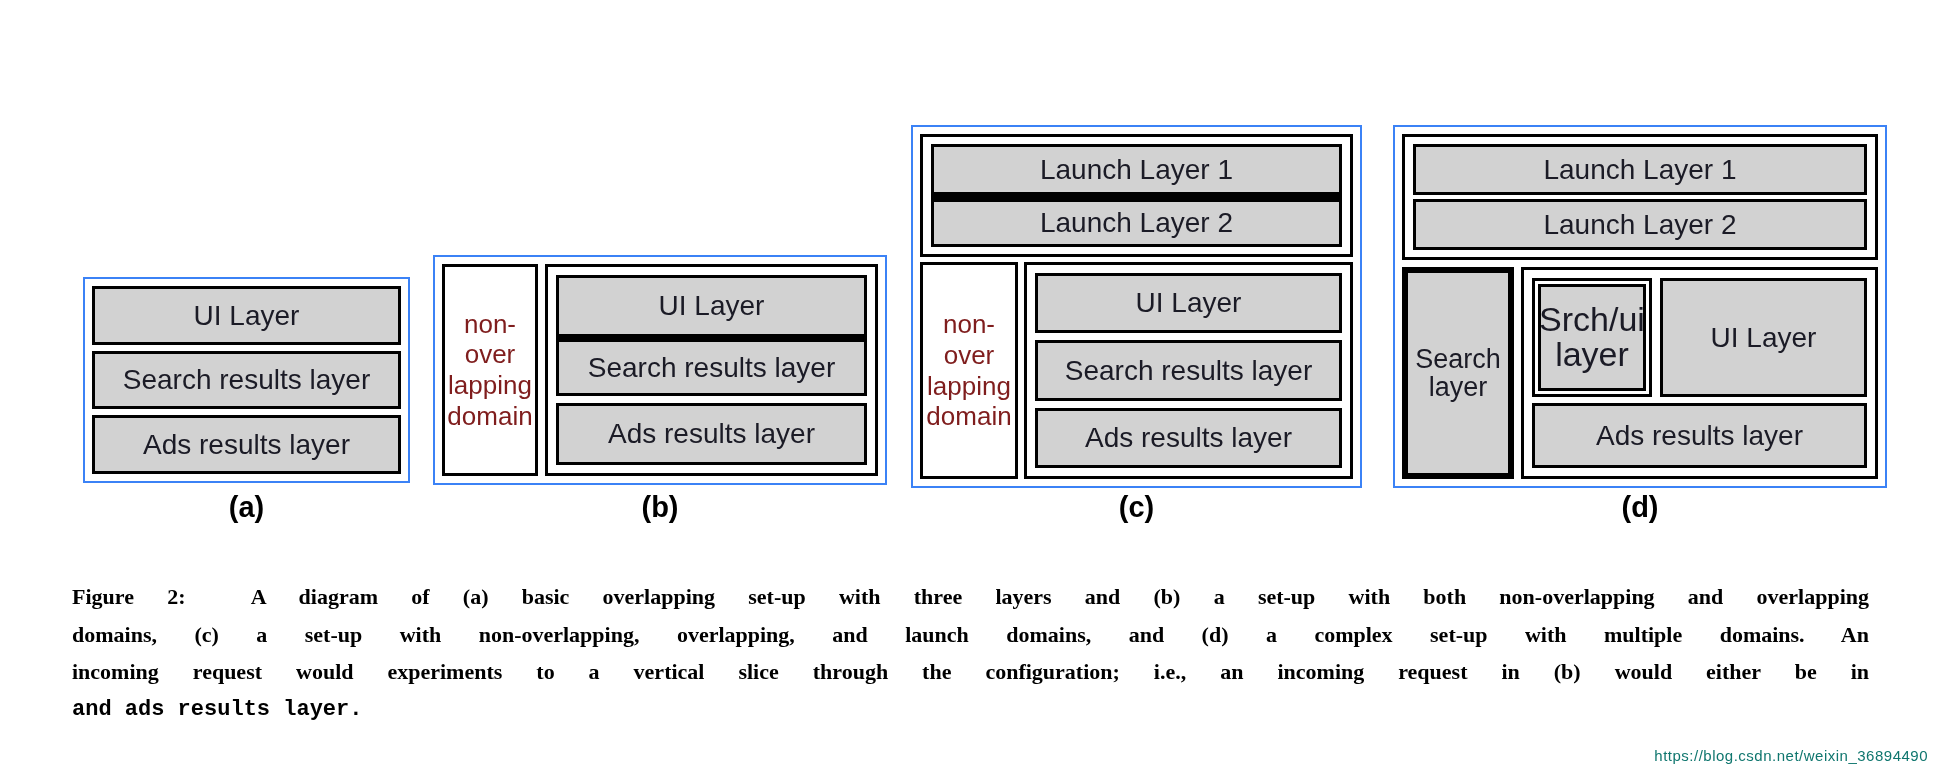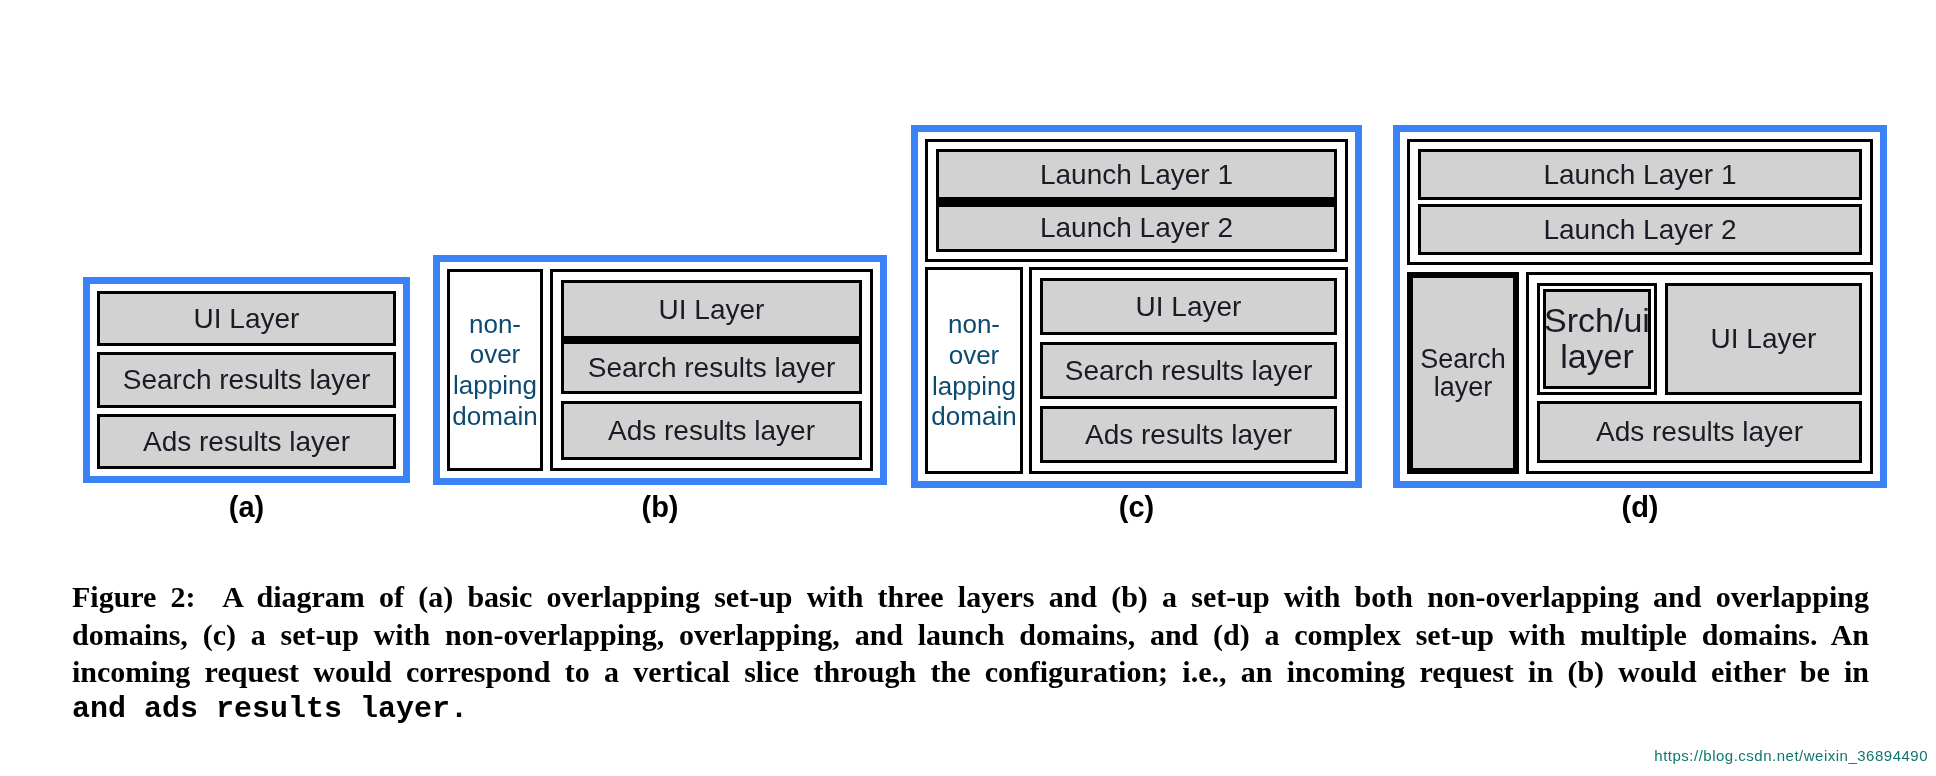--- a/index.html
+++ b/index.html
@@ -6,33 +6,33 @@
   html,body { background:#ffffff; }
   #canvas {
     position:relative; width:1936px; height:776px; background:#ffffff;
     overflow:hidden;
     font-family:"Liberation Sans","DejaVu Sans",sans-serif;
   }
   
   .diag { position:absolute; }
   .obox {
     width:100%; height:100%; background:#ffffff;
-    border:7px solid #3b82f6; padding:7px; display:flex;
+    border:2px solid #3b82f6; padding:7px; display:flex;
   }
   .gbox {
     border:3px solid #000; background:#d2d2d2;
     display:flex; align-items:center; justify-content:center;
     font-size:28px; color:#1b1b26; text-align:center; line-height:1.05;
     overflow:hidden; white-space:nowrap;
   }
   .gbox.wrap { white-space:normal; }
   .nbox {
     border:3px solid #000; background:#ffffff;
     display:flex; align-items:center; justify-content:center;
-    font-size:26px; color:#0c4a6e; text-align:center; line-height:1.18;
+    font-size:26px; color:#7f1d1d; text-align:center; line-height:1.18;
     white-space:pre-line;
   }
   .sub {
     border:3px solid #000; background:#ffffff; padding:8px;
     display:flex; flex-direction:column; flex:1;
   }
   .diag-label {
     position:absolute; top:491px; text-align:center;
     font-size:29px; font-weight:bold; color:#000;
   }
@@ -75,21 +75,21 @@
                     padding:3px; display:flex; }
   #diag-d .dblbox .gbox { flex:1; font-size:34px; }
   #diag-d .rcol { flex:1; display:flex; flex-direction:column; gap:6px; }
   #diag-d .rcol .gbox { flex:1; }
   #diag-d .srchres { font-size:26px; letter-spacing:-0.5px; }
   #diag-d .adsres { flex:1; }
   
   #caption {
     position:absolute; left:72px; top:578px; width:1797px;
     font-family:"Liberation Serif","DejaVu Serif",serif; font-weight:bold;
-    font-size:30px; line-height:37.6px; color:#000;
+    font-size:22px; line-height:37.6px; color:#000;
   }
   .cap-line { text-align:justify; text-align-last:justify; }
   .cap-line.last { text-align-last:left;font-family:Liberation Mono, monospace; }
   
   #watermark {
     position:absolute; right:8px; top:747px;
     font-size:15px; color:#0f766e; letter-spacing:0.5px;
     font-family:"Liberation Sans","DejaVu Sans",sans-serif;
   }
 </style>
@@ -165,19 +165,19 @@
           <div class="gbox adsres">Ads results layer</div>
         </div>
       </div>
     </div>
   </div>
   <div class="diag-label" style="left:1393px; width:494px;">(d)</div>
 
   <div id="caption">
     <div class="cap-line">Figure 2:&nbsp; A diagram of (a) basic overlapping set-up with three layers and (b) a set-up with both non-overlapping and overlapping</div>
     <div class="cap-line">domains, (c) a set-up with non-overlapping, overlapping, and launch domains, and (d) a complex set-up with multiple domains. An</div>
-    <div class="cap-line">incoming request would correspond to a vertical slice through the configuration; i.e., an incoming request in (b) would either be in</div>
+    <div class="cap-line">incoming request would experiments to a vertical slice through the configuration; i.e., an incoming request in (b) would either be in</div>
     <div class="cap-line last">and ads results layer.</div>
   </div>
 
   <div id="watermark">https://blog.csdn.net/weixin_36894490</div>
 
 </div>
 
 </body></html>

